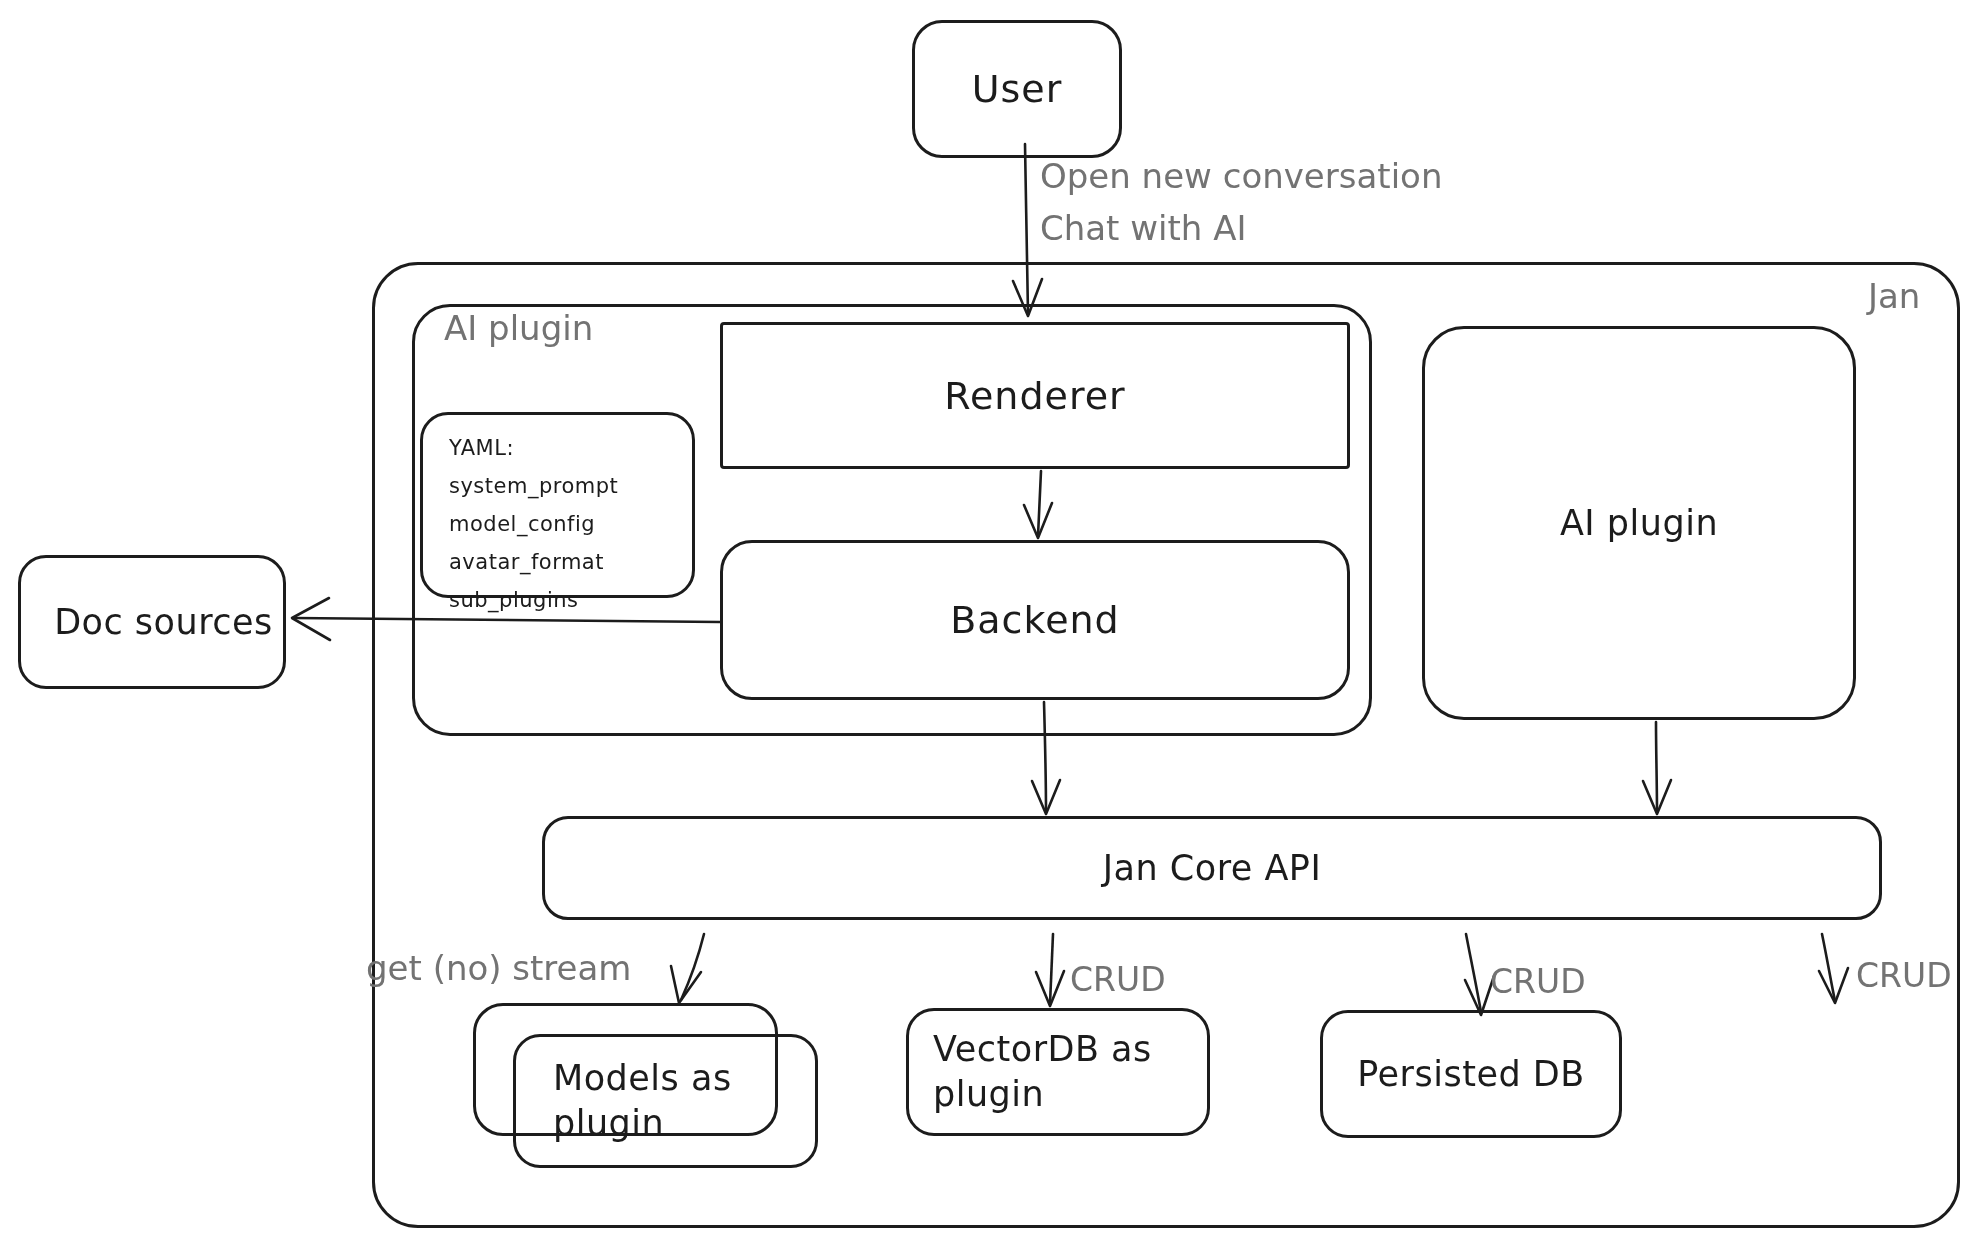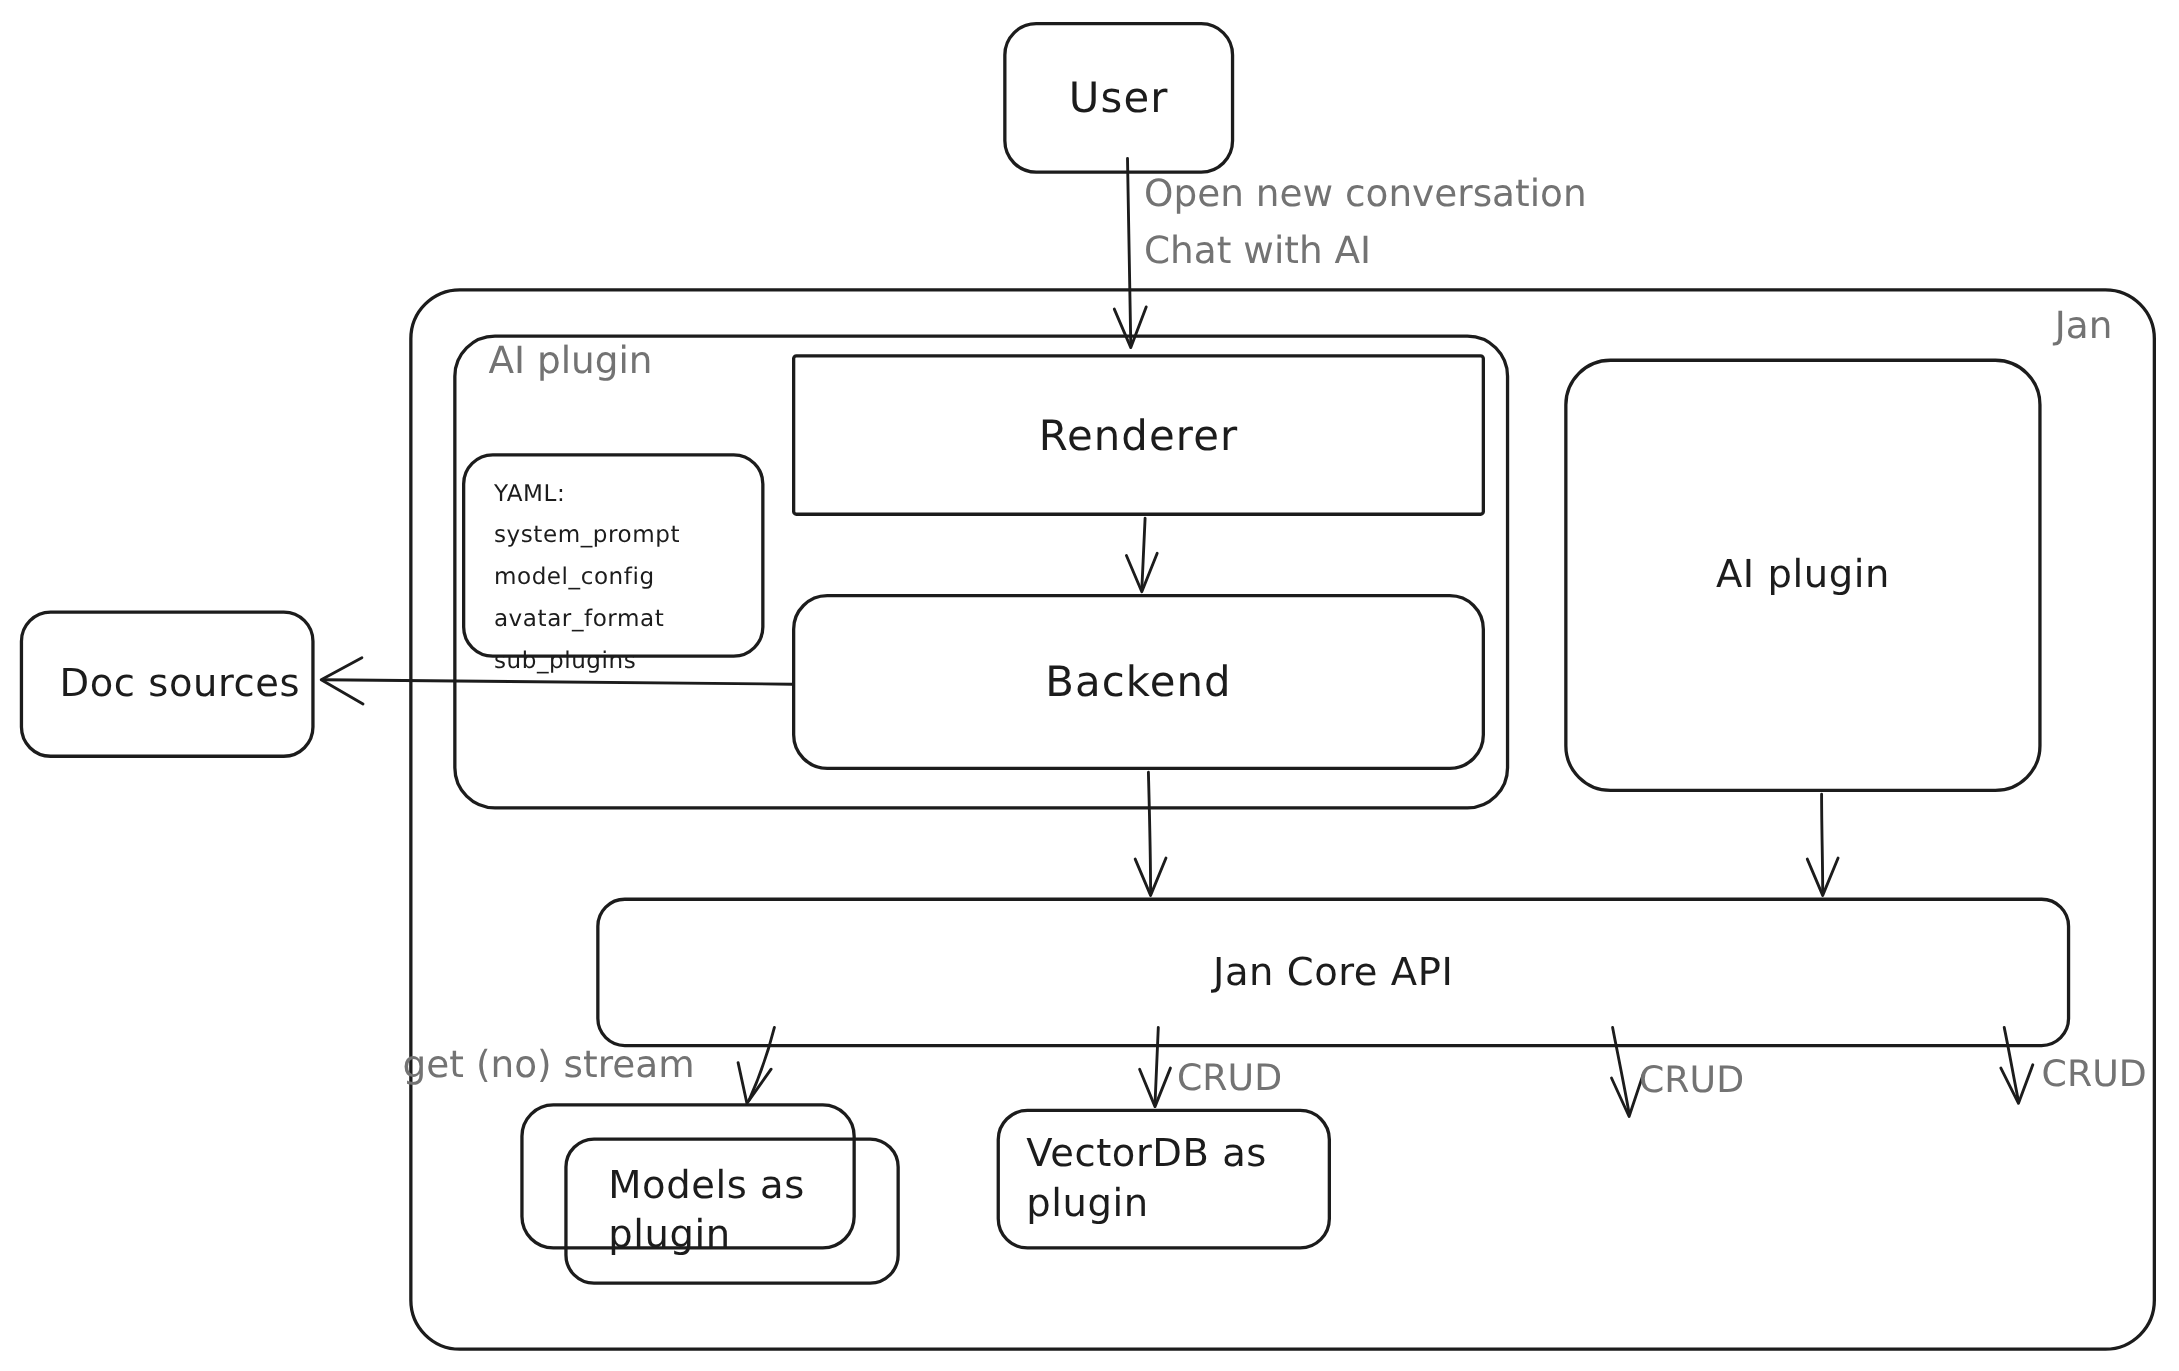--- a/index.html
+++ b/index.html
@@ -80,33 +80,36 @@
   </div>
 
   <div class="node" style="left:912px; top:20px; width:210px; height:138px; border-radius:30px;">
     <span class="box-title">User</span>
   </div>
 
   <div class="node" style="left:18px; top:555px; width:268px; height:134px; border-radius:28px;padding-left:23px;">
     <span class="box-title-sm">Doc sources</span>
   </div>
 
-  <div class="node" style="left:542px; top:816px; width:1340px; height:136px; border-radius:26px;">
+  <div class="node" style="left:542px; top:816px; width:1340px; height:104px; border-radius:26px;">
     <span class="box-title-sm">Jan Core API</span>
   </div>
 
   <div class="node" style="left:473px; top:1003px; width:305px; height:133px; border-radius:30px; background:transparent;"></div>
   <div class="node" style="left:513px; top:1034px; width:305px; height:134px; border-radius:27px; background:transparent;">
     <span class="box-title-sm" style="max-width:225px; white-space:normal; line-height:1.3;">Models as plugin</span>
   </div>
 
   <div class="node" style="left:906px; top:1008px; width:304px; height:128px; border-radius:28px;">
     <span class="box-title-sm" style="max-width:250px; white-space:normal; line-height:1.3;">VectorDB as plugin</span>
   </div>
 
+  <div class="node" style="left:1320px; top:1010px; width:302px; height:128px; border-radius:28px;">
+    <span class="box-title-sm">Persisted DB</span>
+  </div>
 
 
   <svg class="arrows" viewBox="0 0 1981 1246">
     <g>
       <path d="M1025 144 C1026 200 1027 260 1028 314"></path>
       <path d="M1013 281 L1028 316 L1042 279"></path>
     </g>
     <g>
       <path d="M1041 471 C1040 494 1039 514 1038 536"></path>
       <path d="M1024 505 L1038 538 L1052 503"></path>

